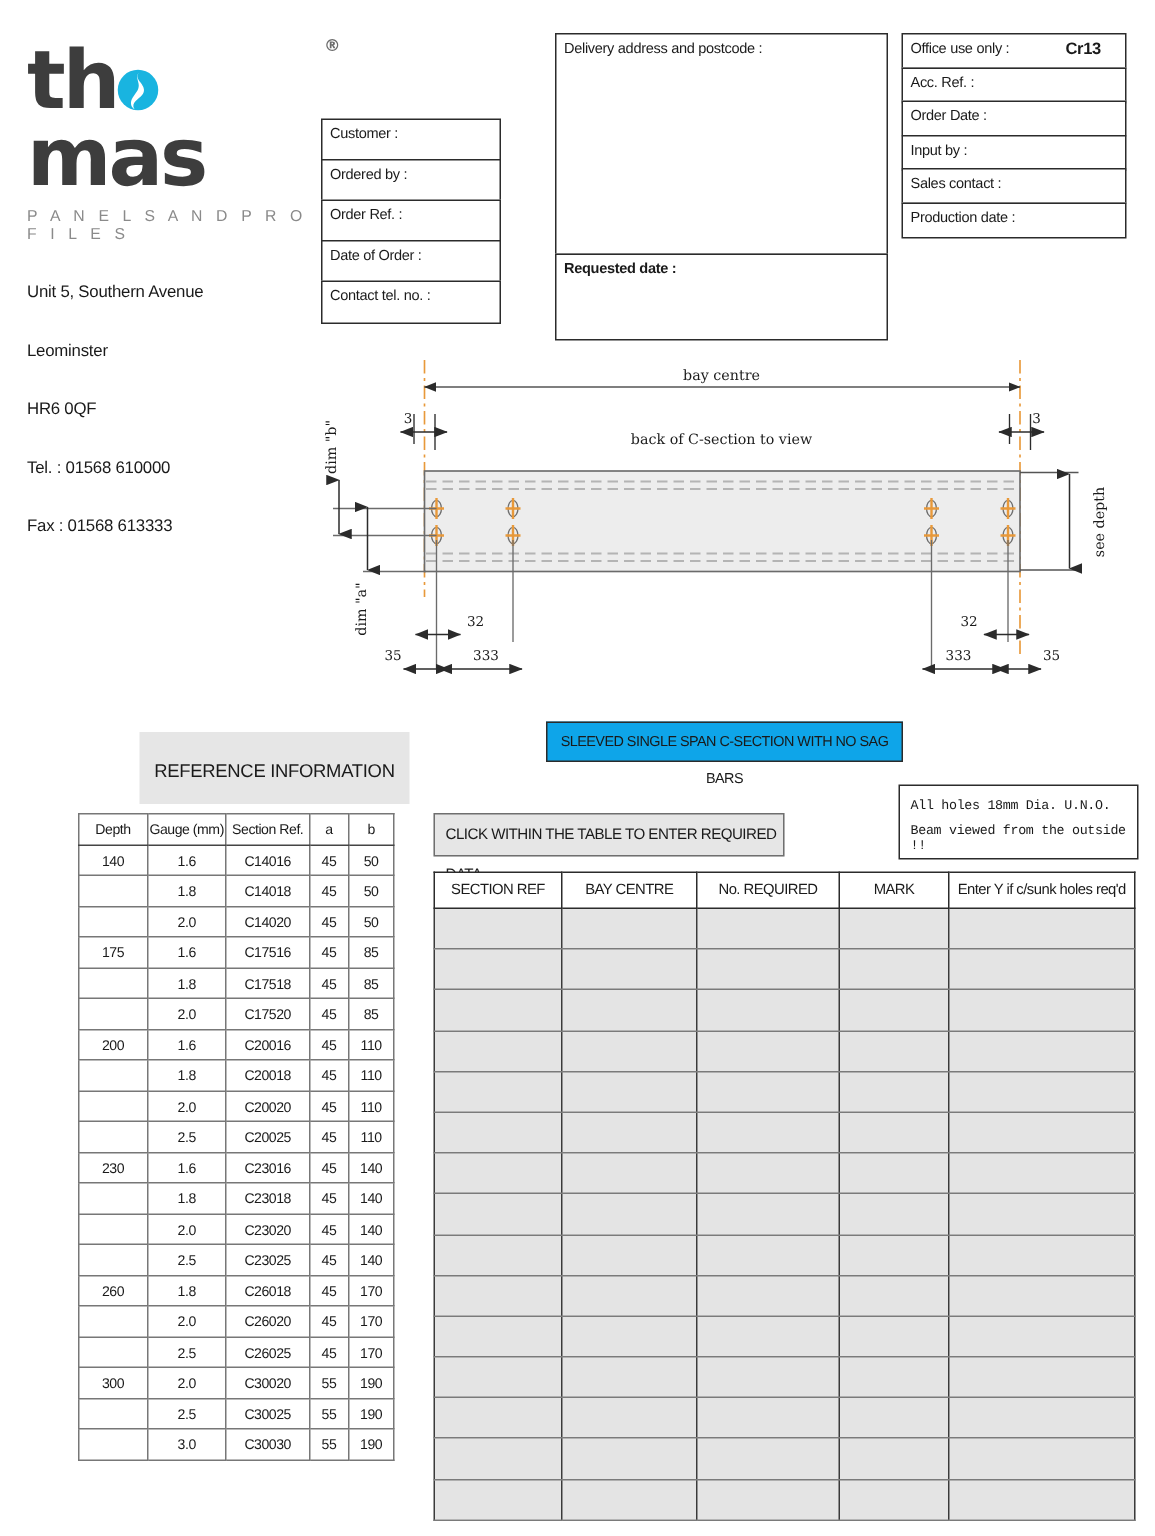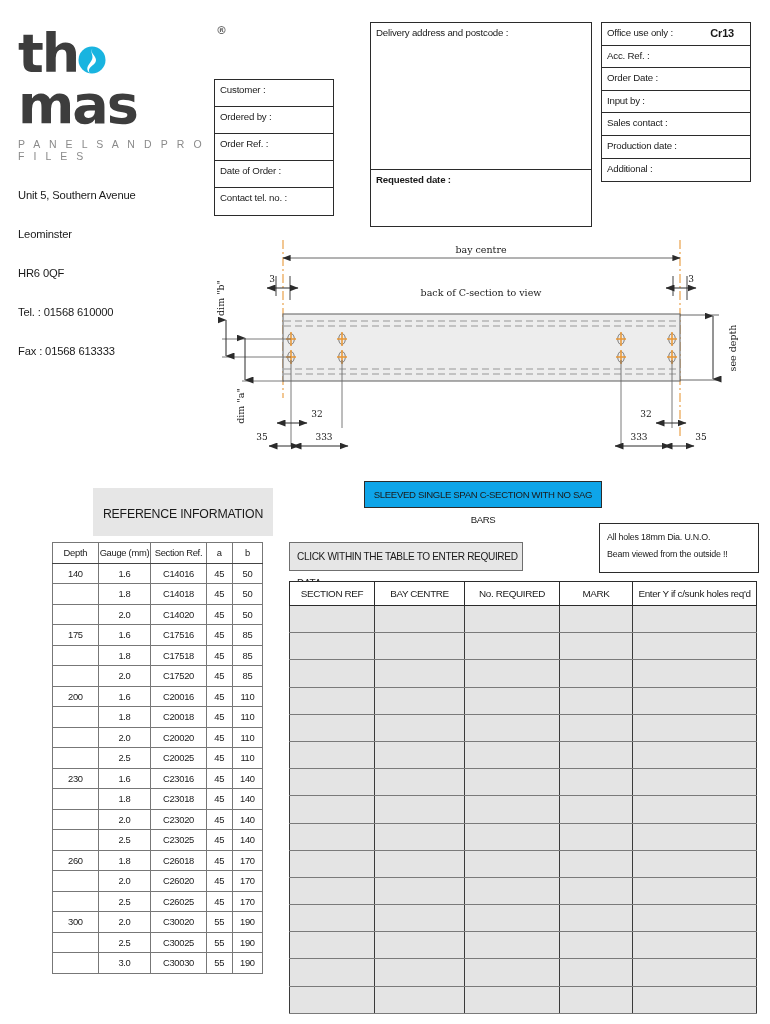--- a/index.html
+++ b/index.html
@@ -114,21 +114,21 @@
     display:block;line-height:27px;padding-left:7px;
     font-size:10.1px;letter-spacing:-0.35px;
   }
 
   
   #notes-box{
     left:599px;top:523px;width:158px;height:48px;
     border:1.3px solid #2b2b2b;background:#fff;
   }
   #notes-box div{
-    font-size:8.9px;padding-left:7px;letter-spacing:-0.2px;
+    font-size:8.9px;padding-left:7px;letter-spacing:-0.2px;font-family:Liberation Mono, monospace;
   }
   #notes-box div:first-child{padding-top:8px;}
   #notes-box div:last-child{padding-top:7px;}
 
   
   #entry-table{left:289px;top:581px;width:468px;}
   #entry-table table{border-collapse:collapse;width:100%;}
   #entry-table th{
     border:1.5px solid #2b2b2b;
     font-size:9.9px;font-weight:normal;
@@ -201,23 +201,20 @@
       <div class="flabel">Order Date :</div>
     </div>
   <div class="fbox">
       <div class="flabel">Input by :</div>
     </div>
   <div class="fbox">
       <div class="flabel">Sales contact :</div>
     </div>
   <div class="fbox">
       <div class="flabel">Production date :</div>
-    </div>
-  <div class="fbox">
-      <div class="flabel">Additional :</div>
     </div>
 </div>
 
 <div class="abs" id="drawing">
 <svg width="545" height="235" viewBox="0 0 545 235">
   <defs>
     <marker id="ah" markerWidth="9" markerHeight="7" refX="8.5" refY="3.5" orient="auto">
       <polygon points="0 0, 9 3.5, 0 7" fill="#2b2b2b"></polygon>
     </marker>
     <marker id="ahr" markerWidth="9" markerHeight="7" refX="0.5" refY="3.5" orient="auto">

